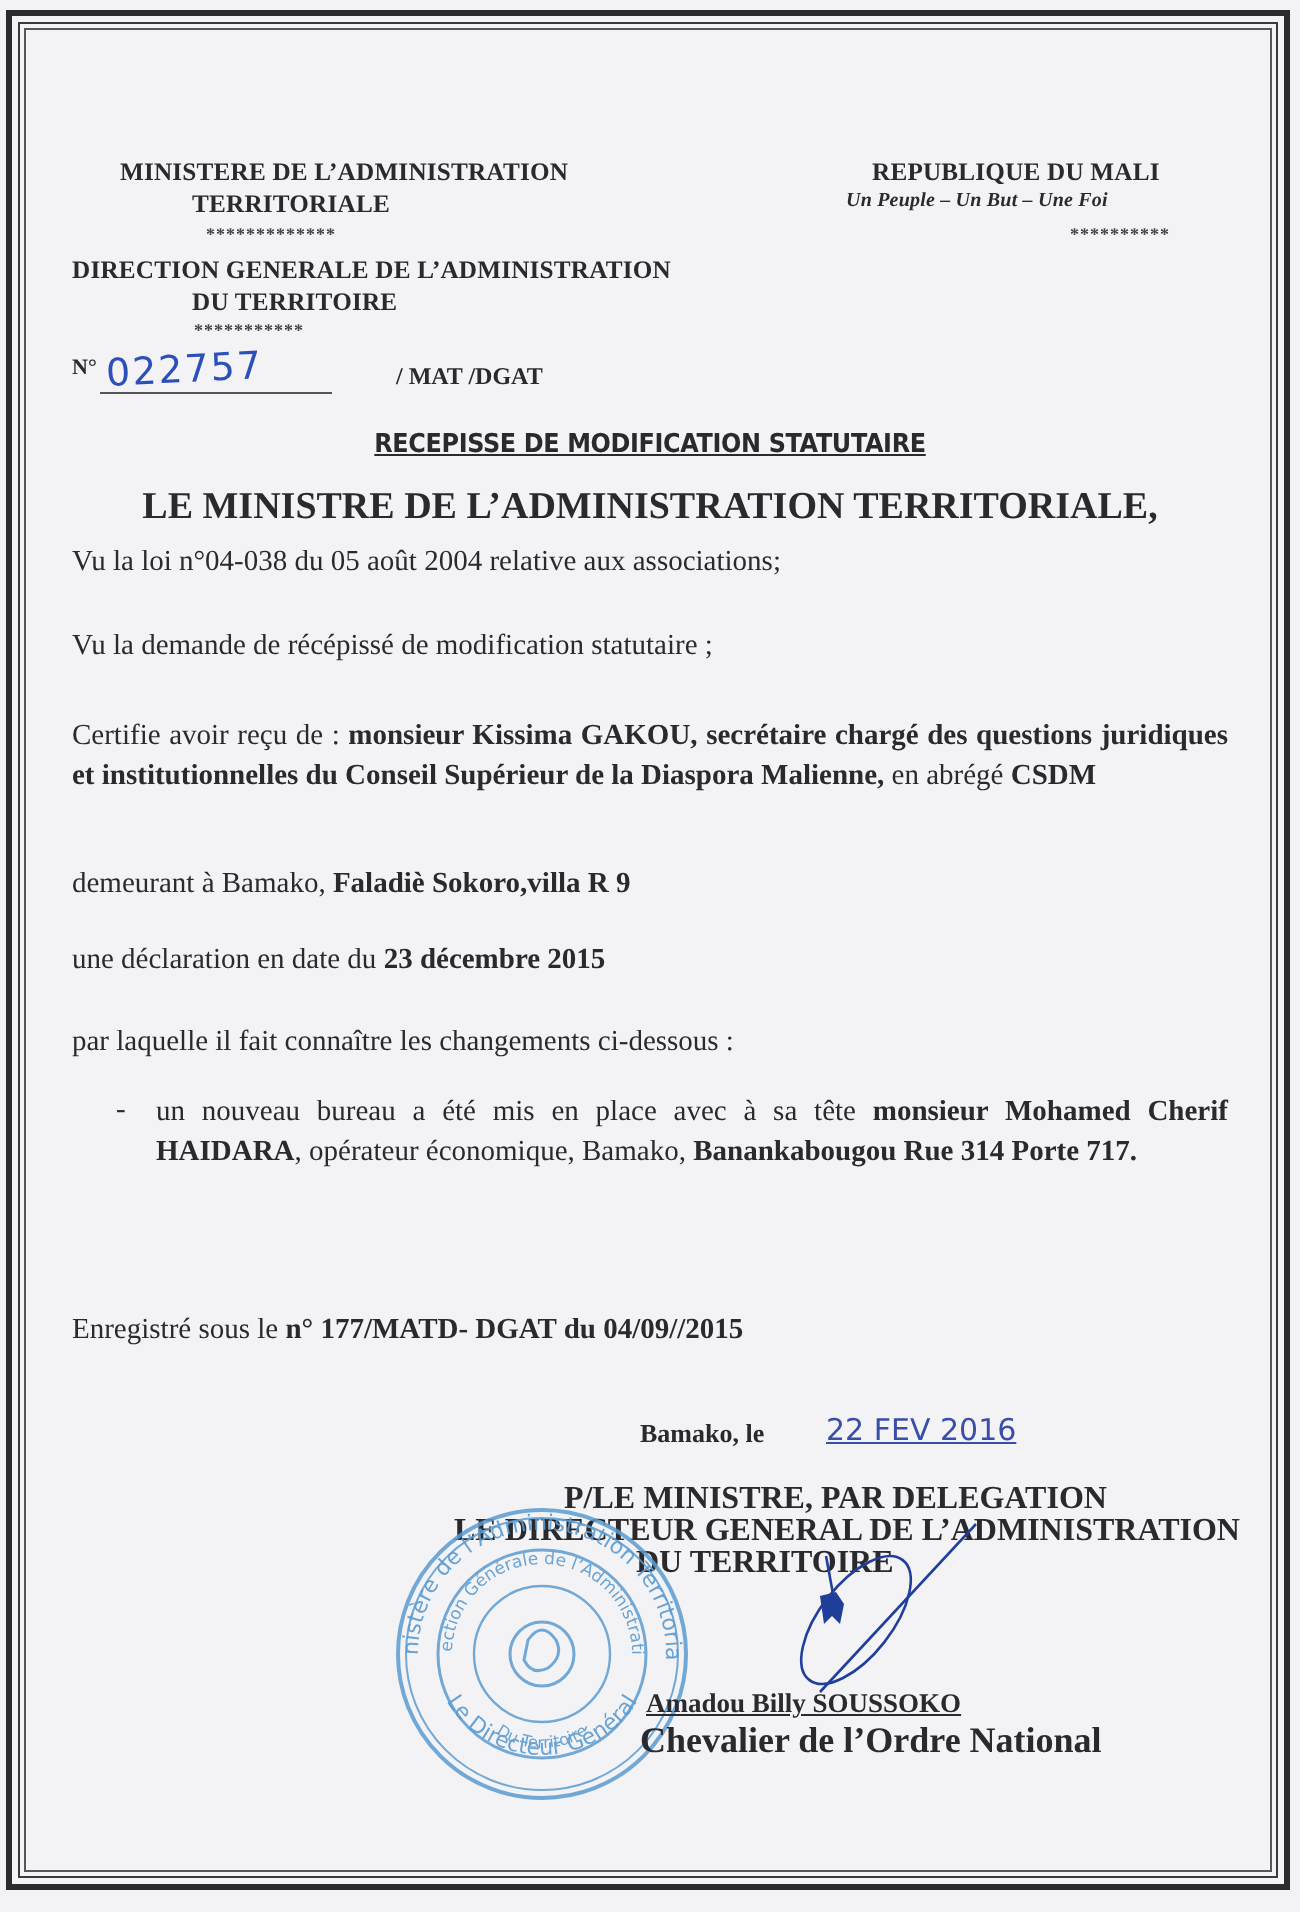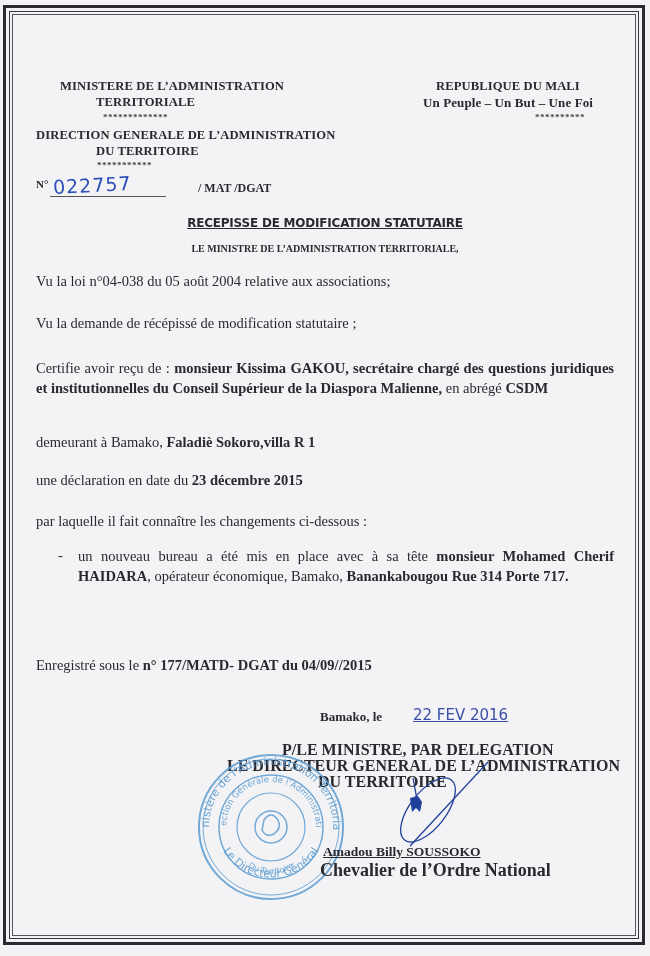--- a/index.html
+++ b/index.html
@@ -57,36 +57,36 @@
   <div class="abs hdr" style="left:96px; top:144px;">DU TERRITOIRE</div>
   <div class="abs stars" style="left:97px; top:160px;">***********</div>
   <div class="abs" style="left:36px; top:178px; font-size:11px; font-weight:bold;">N°</div>
   <div class="abs" style="left:50px; top:196px; width:116px; border-bottom:1px solid #555;"></div>
   <div class="abs stamp-num" style="left:53px; top:174px; transform:rotate(-3deg);">022757</div>
   <div class="abs" style="left:170px; top:181px; font-size:12px; font-weight:bold;margin-left:28px;">/ MAT /DGAT</div>
 </div>
 
 <div>
   <div class="abs hdr" style="left:436px; top:79px;">REPUBLIQUE DU MALI</div>
-  <div class="abs hdr" style="left:423px; top:95px; font-size:13px;">Un Peuple – Un But – Une Foi</div>
+  <div class="abs hdr" style="left:423px; top:95px; font-size:10px;font-style:italic;">Un Peuple – Un But – Une Foi</div>
   <div class="abs stars" style="left:535px; top:112px;">**********</div>
 </div>
 
 <div class="abs title" style="left:0; width:650px; text-align:center; top:215px;">RECEPISSE DE MODIFICATION STATUTAIRE</div>
-<div class="abs" style="left:0; width:650px; text-align:center; top:243px; font-size:10px; font-weight:bold;">LE MINISTRE DE L’ADMINISTRATION TERRITORIALE,</div>
+<div class="abs" style="left:0; width:650px; text-align:center; top:243px; font-size:19px; font-weight:bold;">LE MINISTRE DE L’ADMINISTRATION TERRITORIALE,</div>
 
 <div class="para" style="top:272px;">Vu la loi n°04-038 du 05 août 2004 relative aux associations;</div>
 <div class="para" style="top:314px;">Vu la demande de récépissé de modification statutaire ;</div>
 
 <div class="para" style="top:359px; line-height:19.5px;">
   <span>Certifie avoir reçu de : </span><b>monsieur Kissima GAKOU, secrétaire chargé des questions juridiques et institutionnelles du Conseil Supérieur de la Diaspora Malienne,</b><span> en abrégé </span><b>CSDM</b>
 </div>
 
 <div class="para" style="top:433px;">
-  <span>demeurant à Bamako, </span><b>Faladiè Sokoro,villa R 1</b>
+  <span>demeurant à Bamako, </span><b>Faladiè Sokoro,villa R 9</b>
 </div>
 
 <div class="para" style="top:471px;">
   <span>une déclaration en date du </span><b>23 décembre 2015</b>
 </div>
 
 <div class="para" style="top:512px;">par laquelle il fait connaître les changements ci-dessous :</div>
 
 <div class="abs" style="left:58px; top:547px; font-size:14.5px;">-</div>
 <div class="para" style="left:78px; width:536px; top:547px; line-height:19.5px;">

